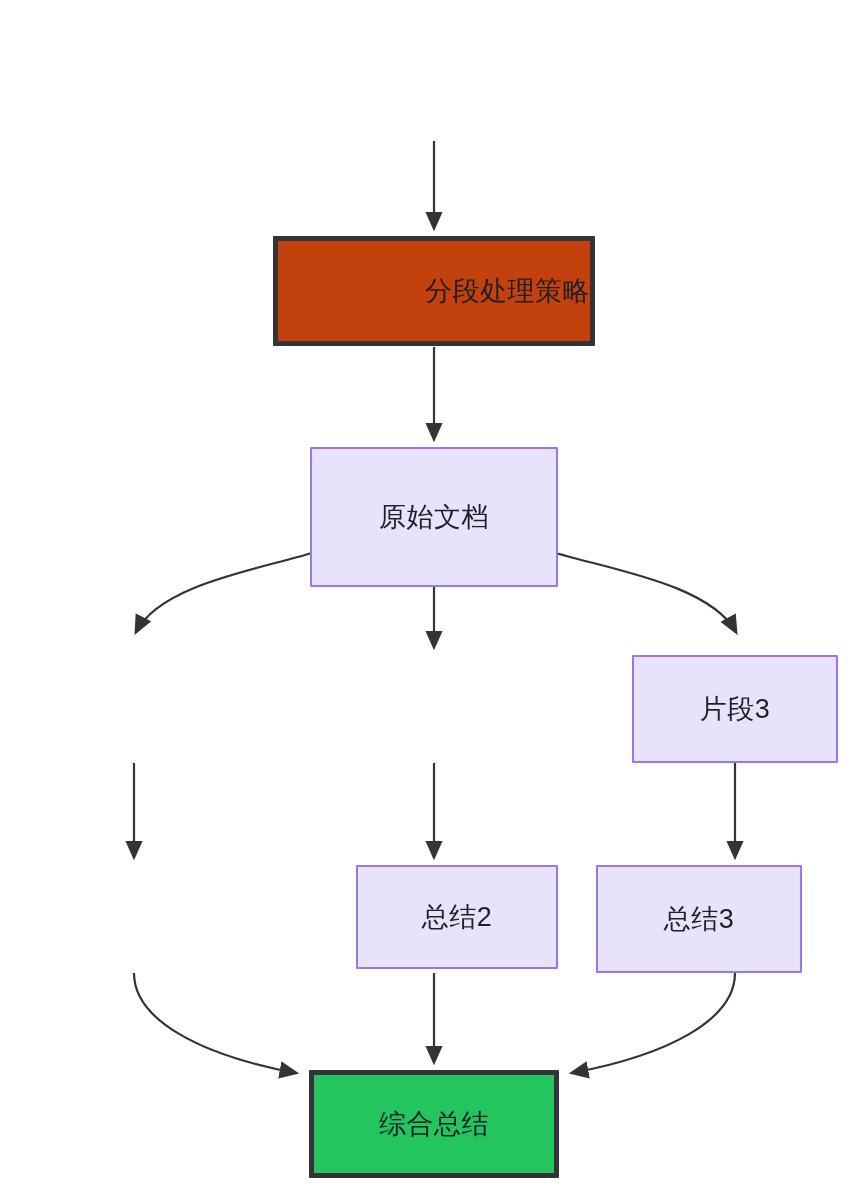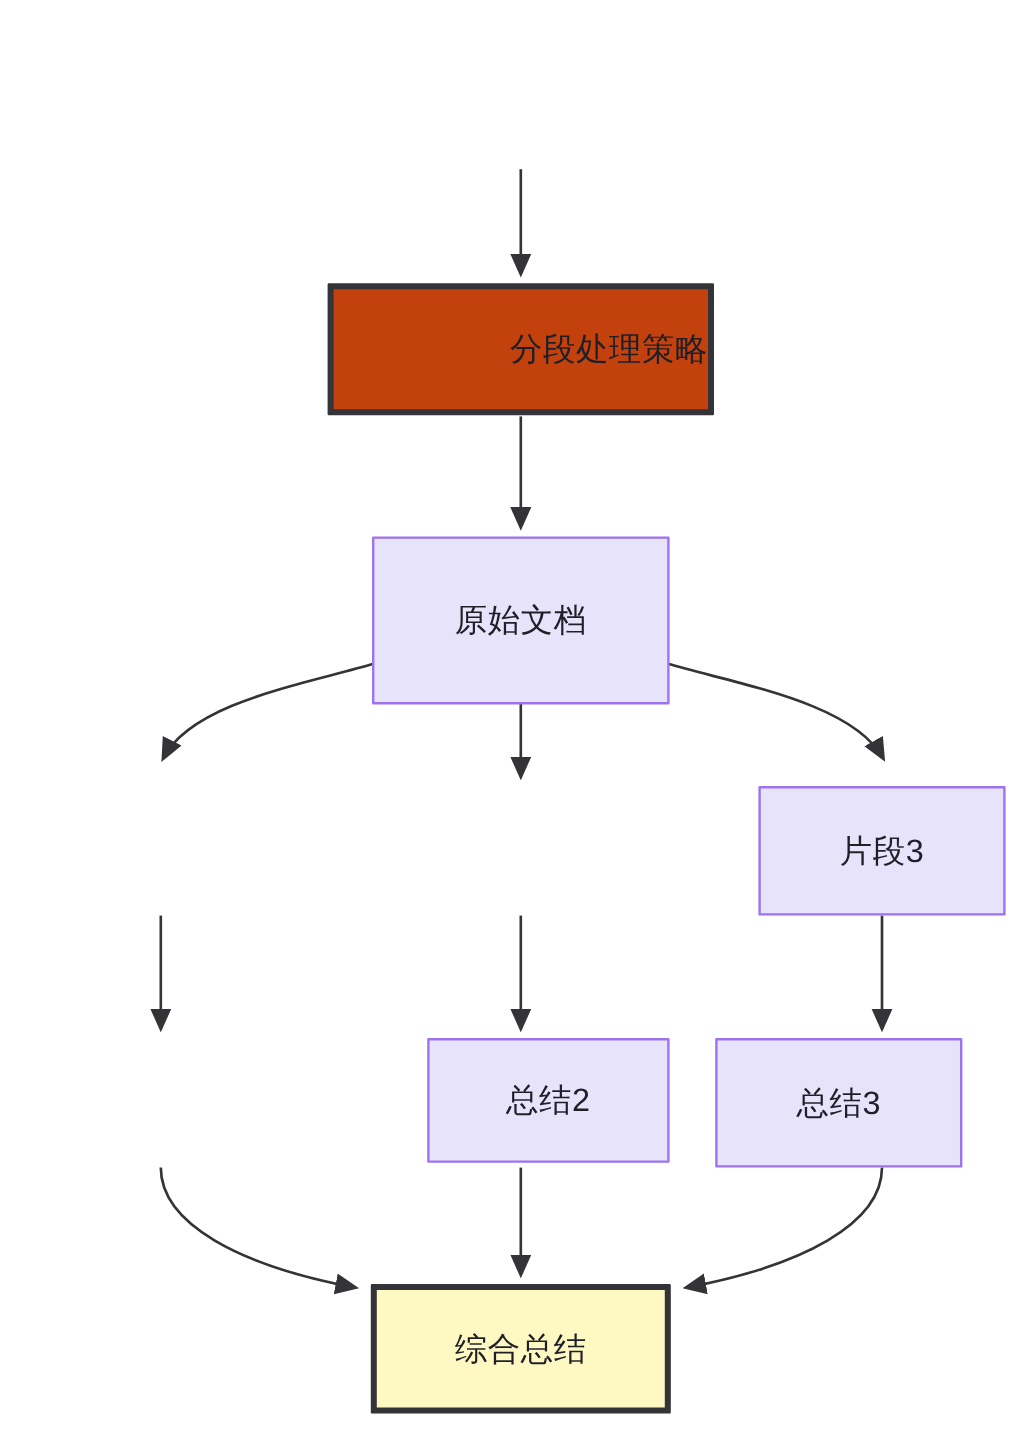--- a/index.html
+++ b/index.html
@@ -39,21 +39,21 @@
     background: #e7e3fb;
     border: 2px solid #9d73f0;
     border-radius: 1px;
   }
   .node.emphasis {
     background: #c2410c;
     border: 5px solid #333338;
     justify-content: flex-end;
   }
   .node.terminal {
-    background: #fef9c3;
+    background: #22c55e;
     border: 5px solid #333338;
   }
   .node-label {
     display: block;
     white-space: nowrap;
   }
 </style>
 </head>
 <body>
 

